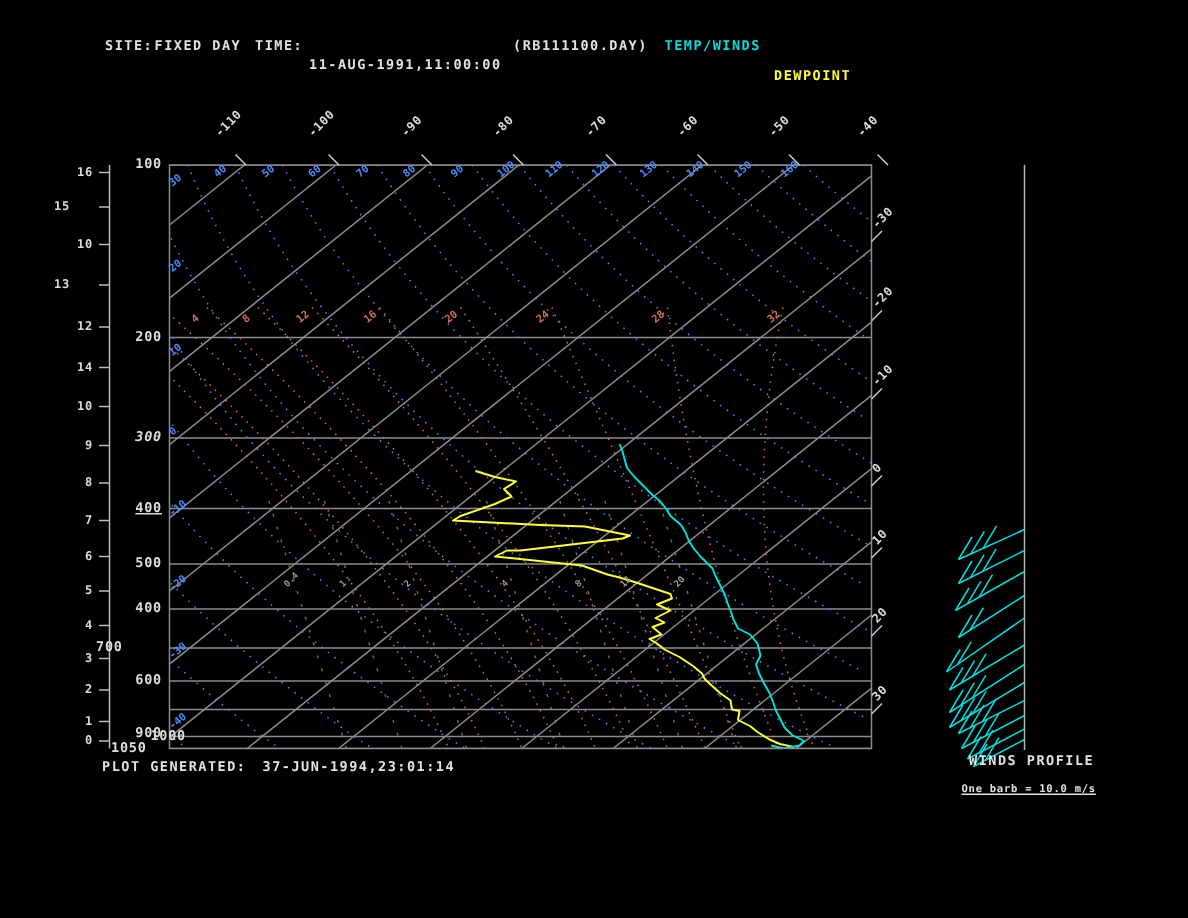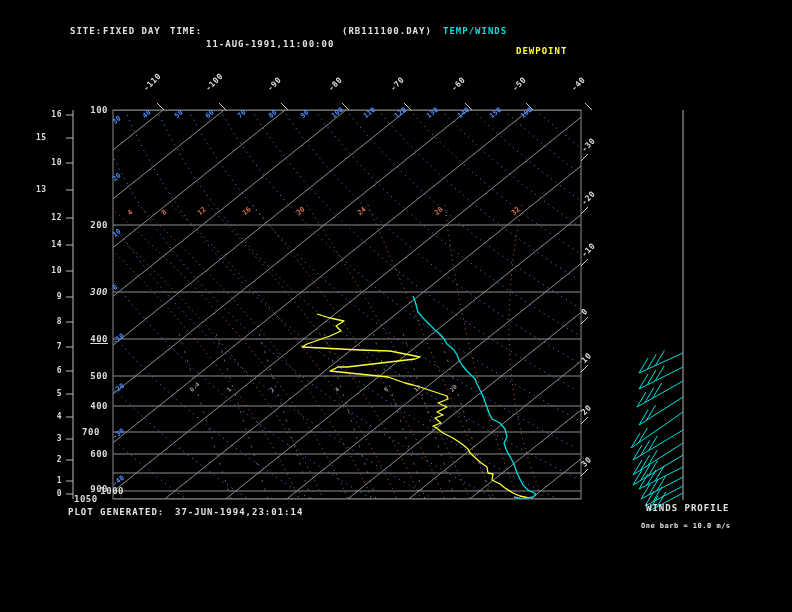--- a/index.html
+++ b/index.html
@@ -10,21 +10,21 @@
   .cyan{color:#00dede;text-align:right;}
   .yellow{color:#ffff36;margin-top:20px;}
   svg{position:absolute;left:0;top:0;}
   .lbl{position:absolute;white-space:pre;color:#dcdcdc;
        font:700 9px "DejaVu Sans Mono",monospace;letter-spacing:.5px;}
   .lbl.h{font-size:8px;}
   .lbl.rot{transform:rotate(-45deg);transform-origin:0 100%;font-size:8px;}
   .lbl.theta{color:#4d8cff;font-size:7px;transform:rotate(-38deg);transform-origin:0 100%;letter-spacing:0;}
   .lbl.moist{color:#d4714e;font-size:7px;transform:rotate(-38deg);transform-origin:0 100%;letter-spacing:0;}
   .lbl.mix{color:#9a9a9a;font-size:6px;transform:rotate(-45deg);transform-origin:0 100%;letter-spacing:0;}
-  .cap{position:absolute;color:#e2e2e2;font:700 7px "DejaVu Sans Mono",monospace;letter-spacing:.5px;white-space:pre;}
+  .cap{position:absolute;color:#e2e2e2;font:700 7px "DejaVu Sans Mono",monospace;letter-spacing:.5px;white-space:pre;text-decoration:underline;}
 </style>
 </head>
 <body>
 
 <div class="screen">
 
   <span class="t" style="left:70px;top:26px">SITE:</span>
   <span class="t" style="left:103px;top:26px">FIXED DAY</span>
   <span class="t" style="left:170px;top:26px">TIME:</span>
   <span class="t" style="left:206px;top:39px">11-AUG-1991,11:00:00</span>
@@ -188,21 +188,21 @@
       <line x1="656.9540912471235" y1="506.7890105162287" x2="665.9540912471235" y2="491.7890105162287" stroke="#00dede" stroke-width="1"></line>
     </svg>
 
   <div id="labels">
       <span class="lbl " style="left: 74px; top: 105px; width: 34px; text-align: right;">100</span>
       <span class="lbl " style="left: 74px; top: 220px; width: 34px; text-align: right;">200</span>
       <span class="lbl " style="left: 74px; top: 287px; width: 34px; text-align: right; font-style: italic;">300</span>
       <span class="lbl " style="left: 74px; top: 334px; width: 34px; text-align: right; text-decoration: underline;">400</span>
       <span class="lbl " style="left: 74px; top: 371px; width: 34px; text-align: right;">500</span>
       <span class="lbl " style="left: 74px; top: 401px; width: 34px; text-align: right;">400</span>
-      <span class="lbl " style="left: 74px; top: 427px; width: 34px; text-align: center;">700</span>
+      <span class="lbl " style="left: 64px; top: 427px; width: 34px; text-align: left;">700</span>
       <span class="lbl " style="left: 74px; top: 449px; width: 34px; text-align: right;">600</span>
       <span class="lbl " style="left: 74px; top: 484px; width: 34px; text-align: right;">900</span>
       <span class="lbl " style="left: 74px; top: 486px; width: 34px; text-align: right; margin-left: 16px;">1000</span>
       <span class="lbl " style="left: 74px; top: 494px; width: 34px; text-align: left;">1050</span>
       <span class="lbl h" style="left: 36px; top: 489px; width: 26px; text-align: right;">0</span>
       <span class="lbl h" style="left: 36px; top: 476px; width: 26px; text-align: right;">1</span>
       <span class="lbl h" style="left: 36px; top: 455px; width: 26px; text-align: right;">2</span>
       <span class="lbl h" style="left: 36px; top: 434px; width: 26px; text-align: right;">3</span>
       <span class="lbl h" style="left: 36px; top: 412px; width: 26px; text-align: right;">4</span>
       <span class="lbl h" style="left: 36px; top: 389px; width: 26px; text-align: right;">5</span>

